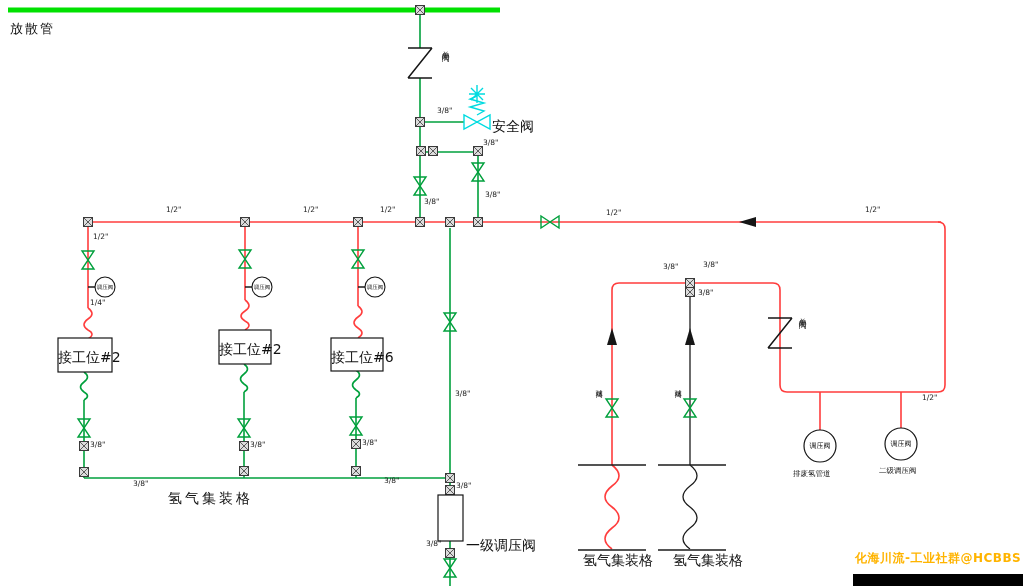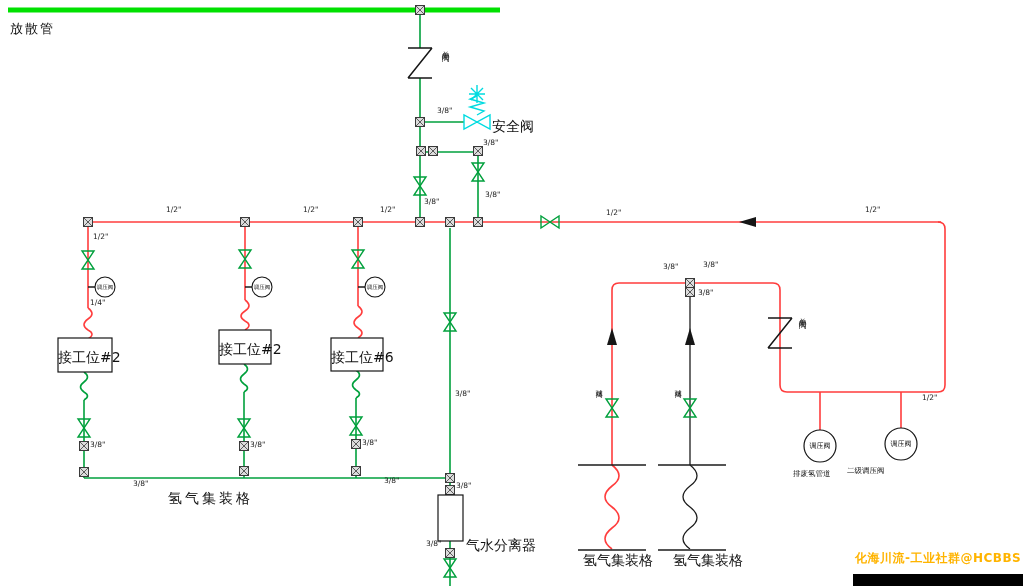--- a/index.html
+++ b/index.html
@@ -177,36 +177,36 @@
 
 <span class="lbl" style="left:90px;top:441px">3/8"</span>
 <span class="lbl" style="left:250px;top:441px">3/8"</span>
 <span class="lbl" style="left:362px;top:439px">3/8"</span>
 <span class="lbl" style="left:133px;top:480px">3/8"</span>
 <span class="lbl" style="left:384px;top:477px">3/8"</span>
 <span class="lbl title2" style="left:168px;top:491px">氢气集装格</span>
 
 <span class="lbl" style="left:455px;top:390px">3/8"</span>
 <span class="lbl" style="left:456px;top:482px">3/8"</span>
-<span class="lbl cn" style="left:466px;top:538px">气水分离器</span>
+<span class="lbl cn" style="left:466px;top:538px">一级调压阀</span>
 <span class="lbl" style="left:426px;top:540px">3/8"</span>
 
 <span class="lbl" style="left:663px;top:263px">3/8"</span>
 <span class="lbl" style="left:703px;top:261px">3/8"</span>
 <span class="lbl" style="left:698px;top:289px">3/8"</span>
 <span class="lbl" style="left:922px;top:394px">1/2"</span>
 
 <span class="lbl vert med" style="left:594px;top:384px">球阀</span>
 <span class="lbl vert med" style="left:673px;top:384px">球阀</span>
 <span class="lbl vert" style="left:797px;top:311px;font-size:8px">单向阀</span>
 
 <span class="lbl med ctr" style="left:803px;top:443px;width:34px">调压阀</span>
 <span class="lbl med ctr" style="left:884px;top:441px;width:34px">调压阀</span>
 <span class="lbl" style="left:793px;top:470px;color:#111">排废氢管道</span>
-<span class="lbl" style="left:847px;top:467px;color:#111">二级调压阀</span>
+<span class="lbl" style="left:879px;top:467px;color:#111">二级调压阀</span>
 
 <span class="lbl cn" style="left:583px;top:553px">氢气集装格</span>
 <span class="lbl cn" style="left:673px;top:553px">氢气集装格</span>
 
 <span class="lbl wm" style="left:855px;top:552px">化海川流-工业社群@HCBBS</span>
 <div class="bar" style="left:853px;top:574px;width:170px;height:12px"></div>
 
 </div>
 
 </body></html>

